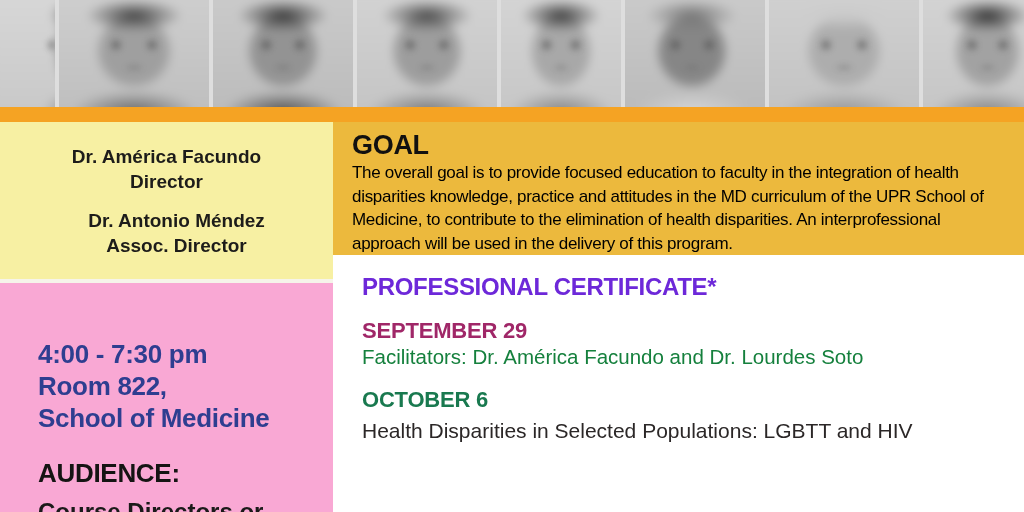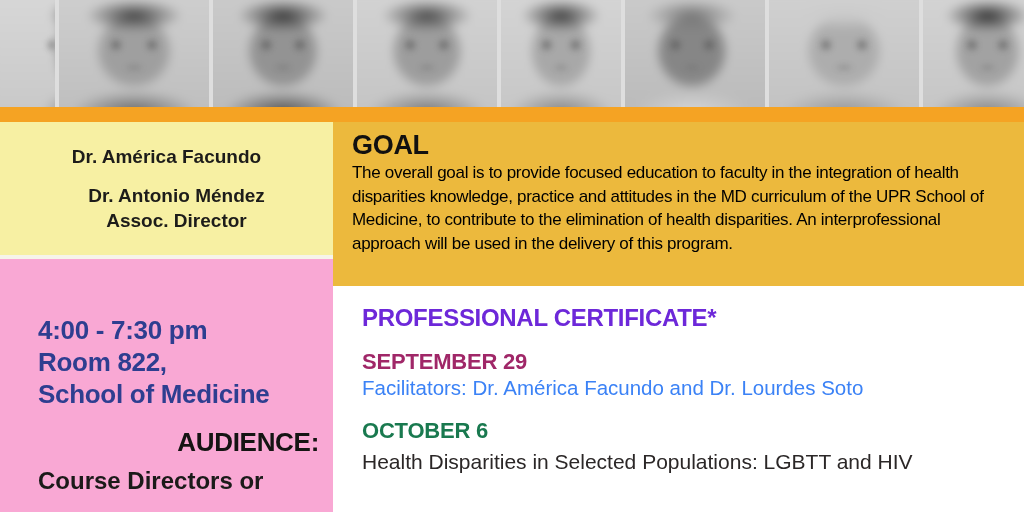--- a/index.html
+++ b/index.html
@@ -32,48 +32,48 @@
 
   
   .orange-bar{height:15px;background:#F5A323;}
 
   
   .content{display:flex;height:390px;}
   .left-col{width:333px;flex:none;display:flex;flex-direction:column;}
   .right-col{flex:1;display:flex;flex-direction:column;}
 
   .directors-box{
-    height:133px;flex:none;background:#F7F0A3;
+    height:157px;flex:none;background:#F7F0A3;
     display:flex;flex-direction:column;justify-content:center;align-items:center;
     text-align:center;color:#1d1c1a;font-size:19px;font-weight:600;line-height:25px;
   }
   .directors-box .pair + .pair{margin-top:14px;margin-left:20px;}
   .divider-gap{height:4px;flex:none;background:#f6f4ea;}
   .schedule-box{
     flex:1;background:#f9a8d4;padding:55px 14px 0 38px;box-sizing:border-box;
   }
   .sched-line{color:#2E3E90;font-weight:700;font-size:26px;line-height:32px;letter-spacing:-0.3px;}
-  .audience-label{margin-top:19px;font-weight:800;font-size:26px;line-height:26px;color:#151413;letter-spacing:-0.3px;text-align:right;}
+  .audience-label{margin-top:26px;font-weight:800;font-size:26px;line-height:26px;color:#151413;letter-spacing:-0.3px;}
   .audience-text{margin-top:12px;font-size:24px;line-height:28px;color:#1b1a19;font-weight:700;}
 
   .goal-box{
-    height:164px;flex:none;background:#ECB93D;box-sizing:border-box;
+    height:133px;flex:none;background:#ECB93D;box-sizing:border-box;
     padding:8px 16px 0 19px;color:#121110;
   }
   .goal-heading{font-size:27px;font-weight:800;line-height:30px;letter-spacing:-0.3px;}
   .goal-body{margin:1px 0 0 0;font-size:17px;line-height:23.5px;letter-spacing:-0.3px;color:#000000;}
 
   .program{flex:1;background:#ffffff;box-sizing:border-box;padding:18px 30px 0 29px;}
   .cert-heading{font-size:24px;font-weight:800;letter-spacing:-0.3px;color:#6d28d9;line-height:28px;}
   .session{margin-top:18px;}
   .session-date{font-size:22px;font-weight:800;line-height:24px;letter-spacing:-0.2px;}
   .session-0 .session-date{color:#A02768;}
   .session-1 .session-date{color:#19794F;}
   .session-title{margin-top:4px;font-size:21px;line-height:30px;color:#2B2727;max-width:560px;}
-  .session-facilitators{margin-top:1px;font-size:20.5px;line-height:26px;color:#3b82f6;}
+  .session-facilitators{margin-top:1px;font-size:20.5px;line-height:26px;color:#15803d;}
 </style>
 </head>
 <body>
 
 <div class="page">
 
   <div class="photo-strip">
     <div class="tile" style="width:55px;--fx:108%;--skin:#aba29a;--hair:#6a635d;--bg1:#dcd8d2;--bg2:#ccc8c1;"></div>
     <div class="tile" style="width:150px;--skin:#a79e95;--hair:#4a443f;--sh:#6f6a64;--bg1:#d3cec8;--bg2:#c2bdb6;"></div>
     <div class="tile" style="width:140px;--skin:#9b9189;--hair:#3f3a36;--sh:#565250;--bg1:#cfcac3;--bg2:#bfbab3;"></div>
@@ -85,20 +85,21 @@
   </div>
 
   <div class="orange-bar"></div>
 
   <div class="content">
 
     <div class="left-col">
       <div class="directors-box">
         <div class="pair">
           <div>Dr. América Facundo</div>
+          <div>Director</div>
         </div>
         <div class="pair">
           <div>Dr. Antonio Méndez</div>
           <div>Assoc. Director</div>
         </div>
       </div>
       <div class="divider-gap"></div>
       <div class="schedule-box">
         <div class="sched-line">4:00 - 7:30 pm</div>
         <div class="sched-line">Room 822,</div>

